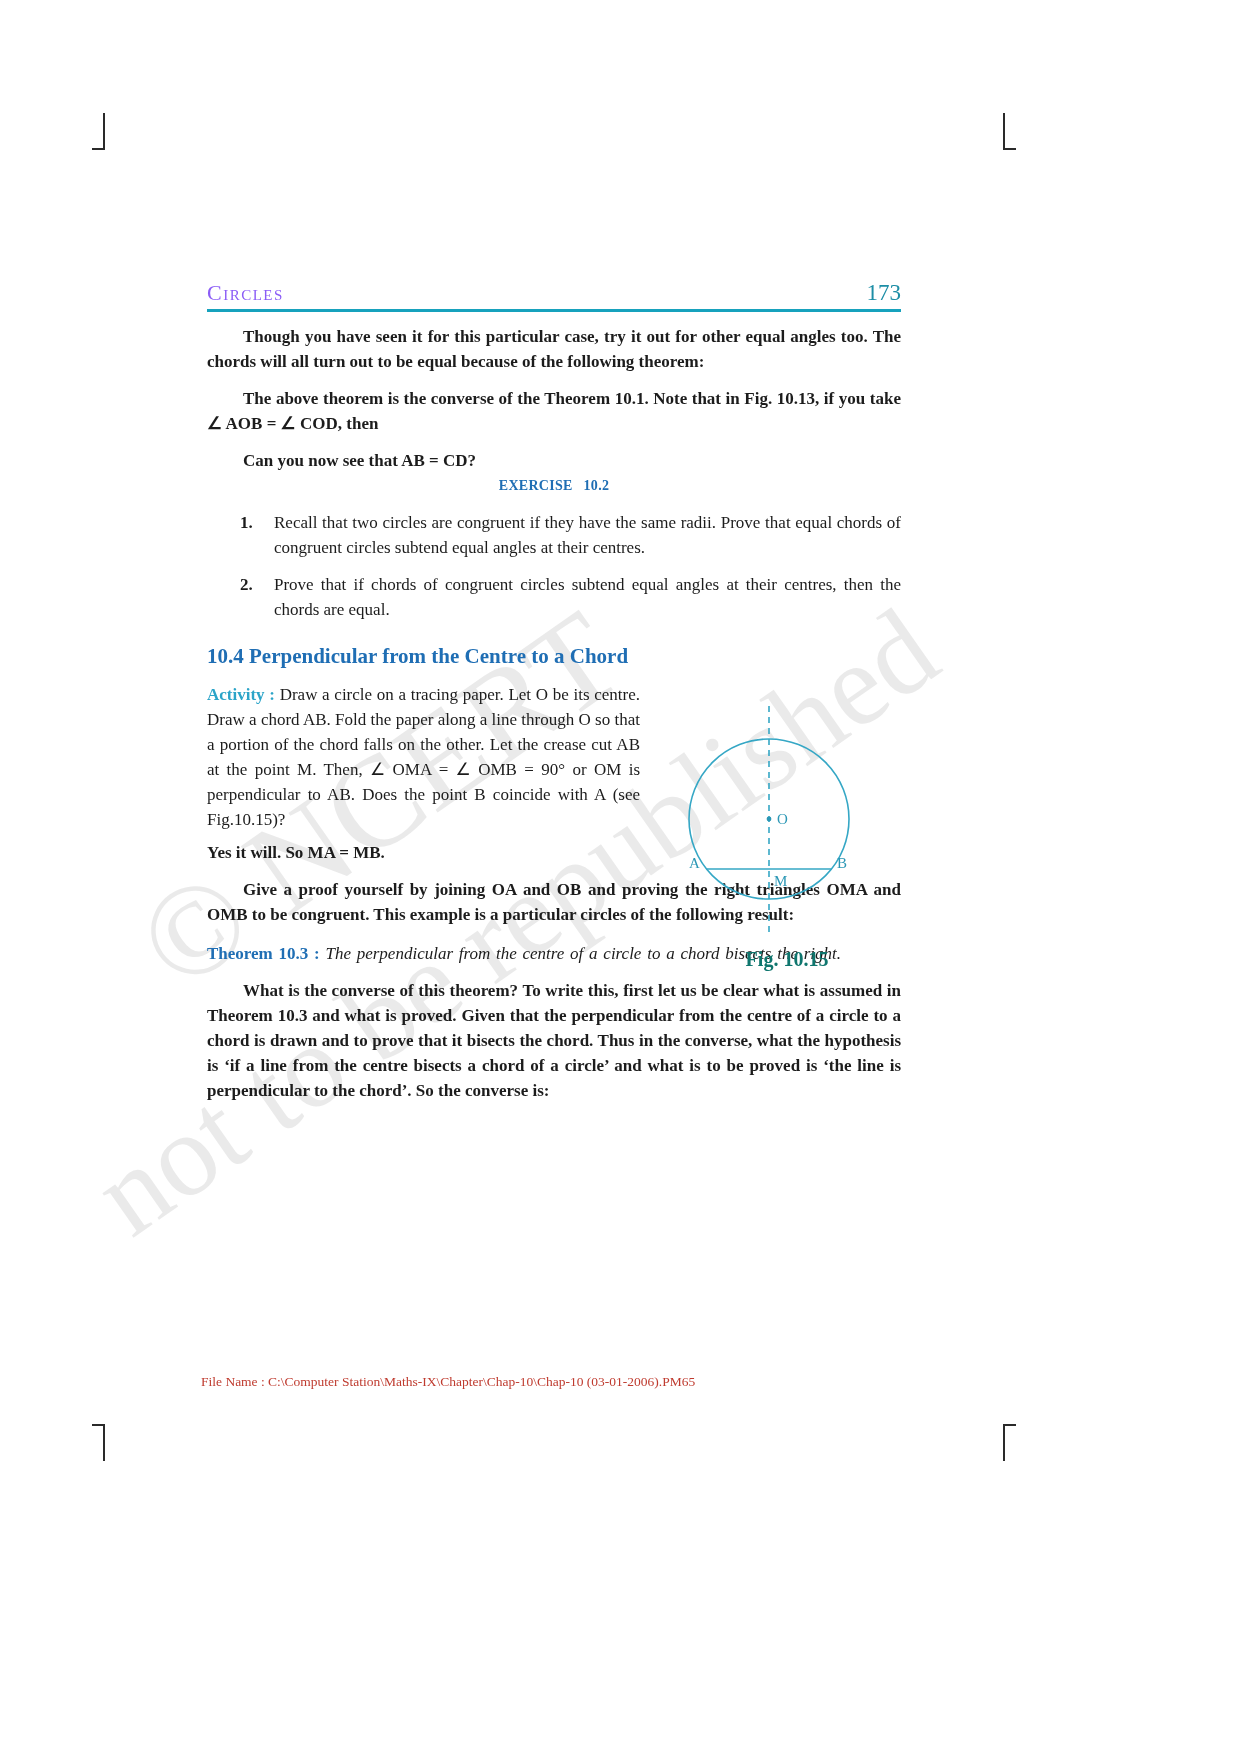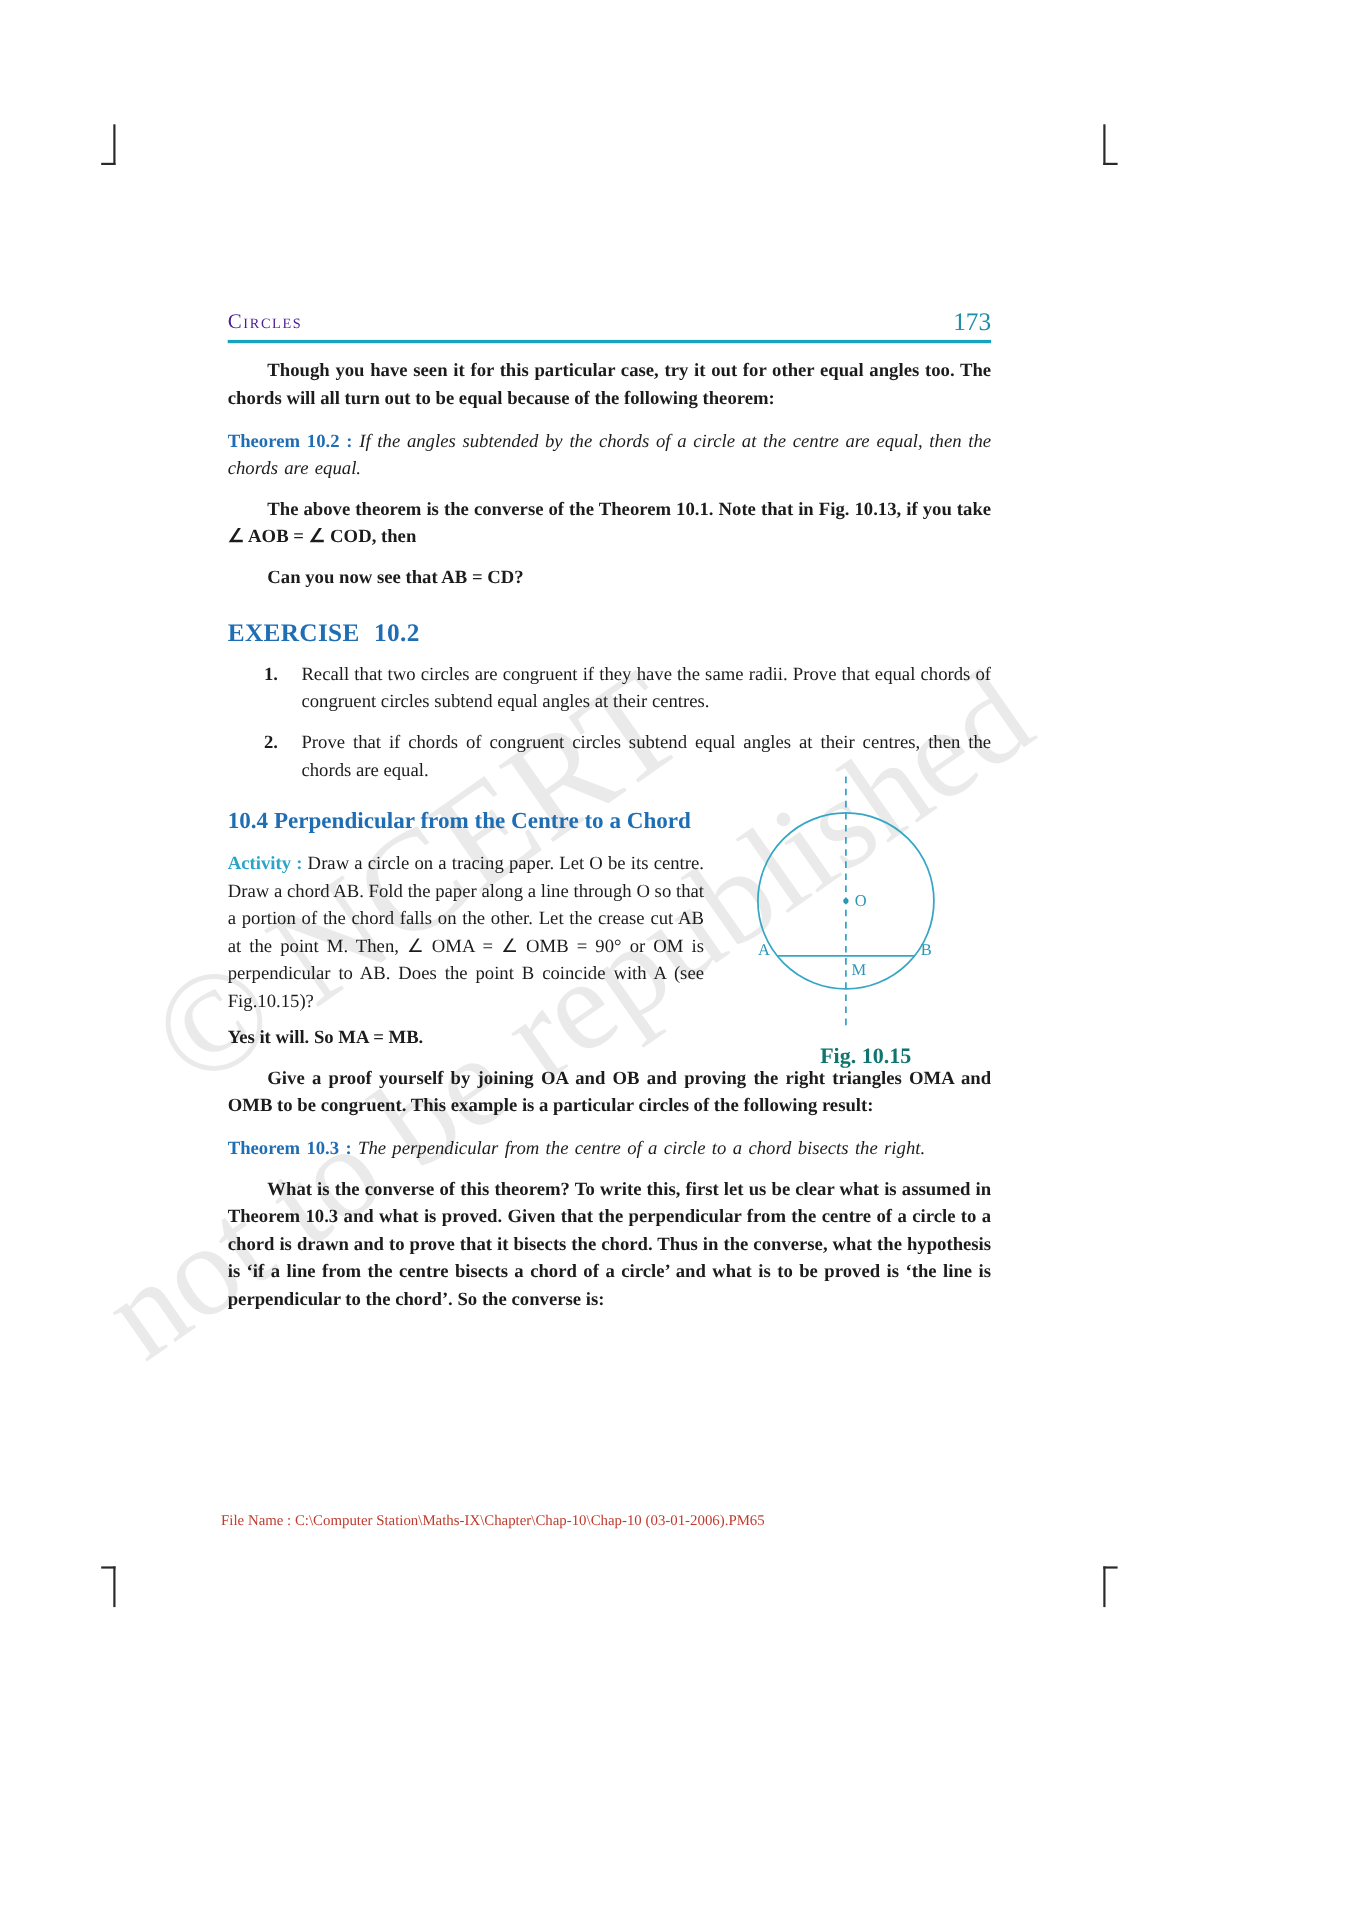--- a/index.html
+++ b/index.html
@@ -51,40 +51,39 @@
   .header-row {
     display: flex;
     justify-content: space-between;
     align-items: flex-end;
     border-bottom: 3px solid #17a2bd;
     padding-bottom: 4px;
   }
   .running-title {
     font-variant: small-caps;
     letter-spacing: 1.5px;
-    color: #4c1d95;
-    font-size: 19px;
+    color: #8b5cf6;
+    font-size: 22px;
   }
   .page-num { color: #1d8ea6; font-size: 23px; }
 
   p.para { margin-top: 12px; font-weight: bold; }
   p.indent { text-indent: 36px; }
 
   .thm { margin-top: 14px; word-spacing: 1.5px; }
   .thm-label { color: #1f6eb4; font-weight: bold; }
   .thm-text { font-style: italic; }
 
   .equation { margin-top: 8px; margin-left: 98px; text-align: left; }
 
   .ex-heading {
-    margin-top: 26px;
-    text-align: left;
+    text-align: center;
     color: #1f6eb4;
     font-weight: bold;
-    font-size: 23px;
+    font-size: 14px;
     letter-spacing: 0.3px;
     word-spacing: 7px;
   }
   .ex-item { position: relative; padding-left: 67px; margin-top: 12px; }
   .ex-item .ex-num { position: absolute; left: 33px; font-weight: bold; }
 
   .section-heading {
     margin-top: 20px;
     color: #1f6eb4;
     font-weight: bold;
@@ -141,24 +140,20 @@
 
   <div class="content">
 
     <div class="header-row">
       <span class="running-title">Circles</span>
       <span class="page-num">173</span>
     </div>
 
     <p class="para indent">Though you have seen it for this particular case, try it out for other equal angles too. The chords will all turn out to be equal because of the following theorem:</p>
 
-    <p class="thm">
-      <span class="thm-label">Theorem 10.2 :</span>
-      <span class="thm-text">If the angles subtended by the chords of a circle at the centre are equal, then the chords are equal.</span>
-    </p>
 
     <p class="para indent">The above theorem is the converse of the Theorem 10.1. Note that in Fig. 10.13, if you take ∠ AOB = ∠ COD, then</p>
 
 
     <p class="para indent">Can you now see that AB = CD?</p>
 
     <h2 class="ex-heading">EXERCISE 10.2</h2>
 
     <div class="ex-item">
       <span class="ex-num">1.</span>

